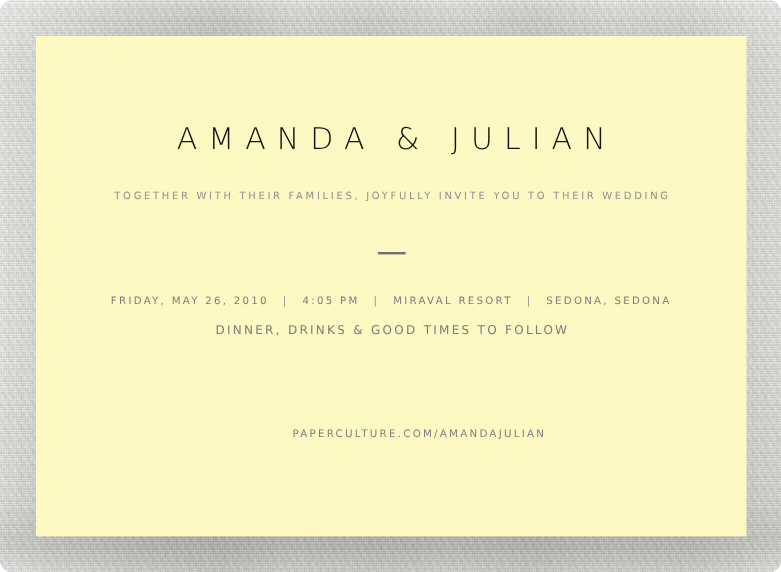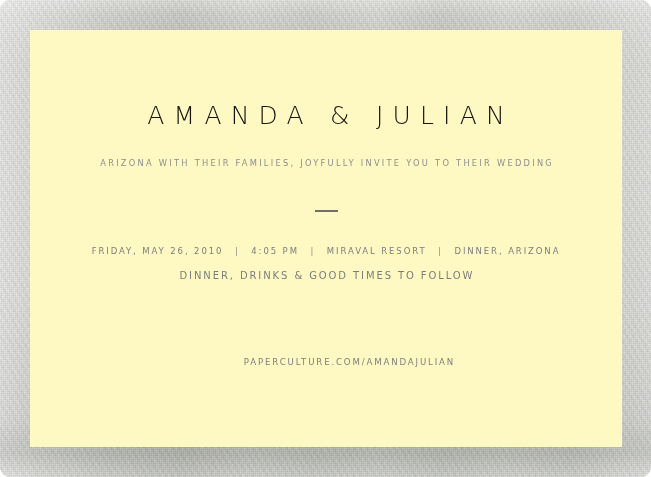--- a/index.html
+++ b/index.html
@@ -226,32 +226,32 @@
   <div class="foil-base"></div>
   <div class="foil-sheen-h"></div>
   <div class="foil-sheen-v"></div>
   <div class="foil-grain"></div>
   <div class="foil-grain-coarse"></div>
 
   <div id="invitation-panel">
 
     <div id="couple-names">AMANDA  &amp;  JULIAN</div>
 
-    <div id="invite-line">ARIZONA WITH THEIR FAMILIES, JOYFULLY INVITE YOU TO THEIR WEDDING</div>
+    <div id="invite-line">TOGETHER WITH THEIR FAMILIES, JOYFULLY INVITE YOU TO THEIR WEDDING</div>
 
     <div id="divider-rule"></div>
 
     <div id="event-details-line">
       <span>FRIDAY, MAY 26, 2010</span>
       <span class="sep">|</span>
       <span>4:05 PM</span>
       <span class="sep">|</span>
       <span>MIRAVAL RESORT</span>
       <span class="sep">|</span>
-      <span>DINNER, ARIZONA</span>
+      <span>SEDONA, SEDONA</span>
     </div>
 
     <div id="follow-line">DINNER, DRINKS &amp; GOOD TIMES TO FOLLOW</div>
 
     <div id="website-line">PAPERCULTURE.COM/AMANDAJULIAN</div>
 
   </div>
 </div>
 
 </body></html>

